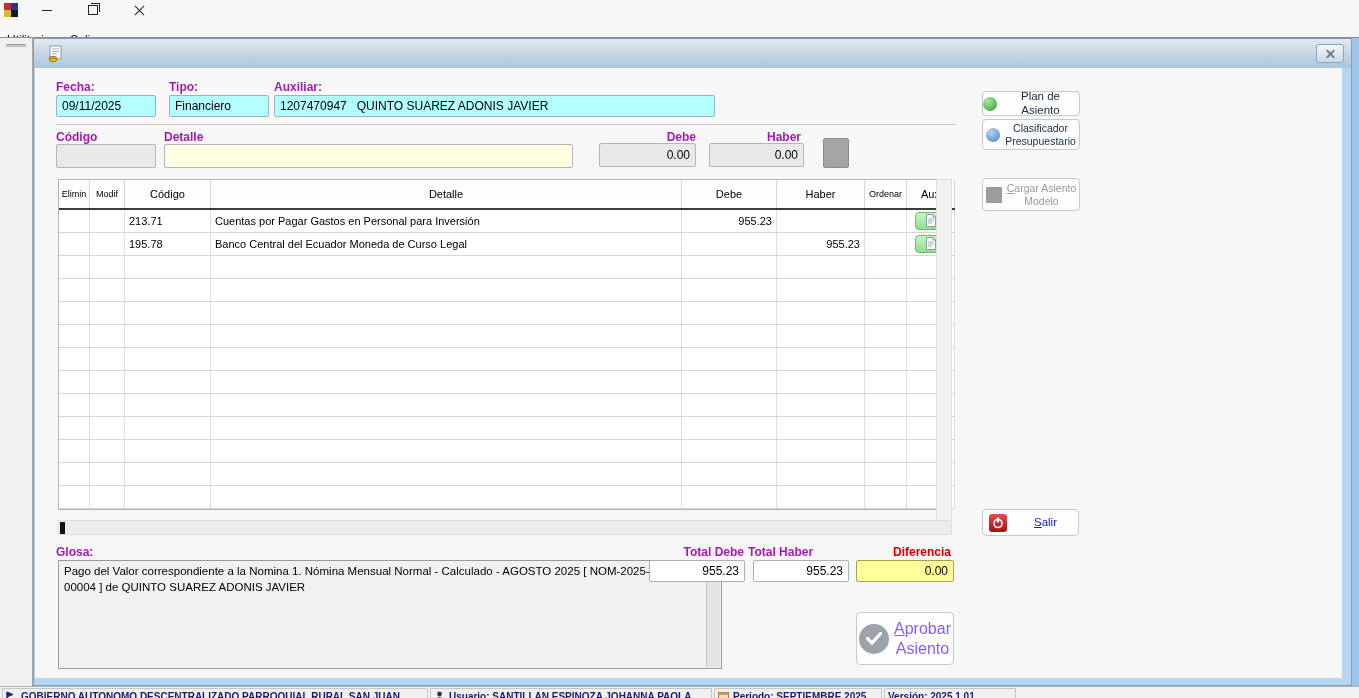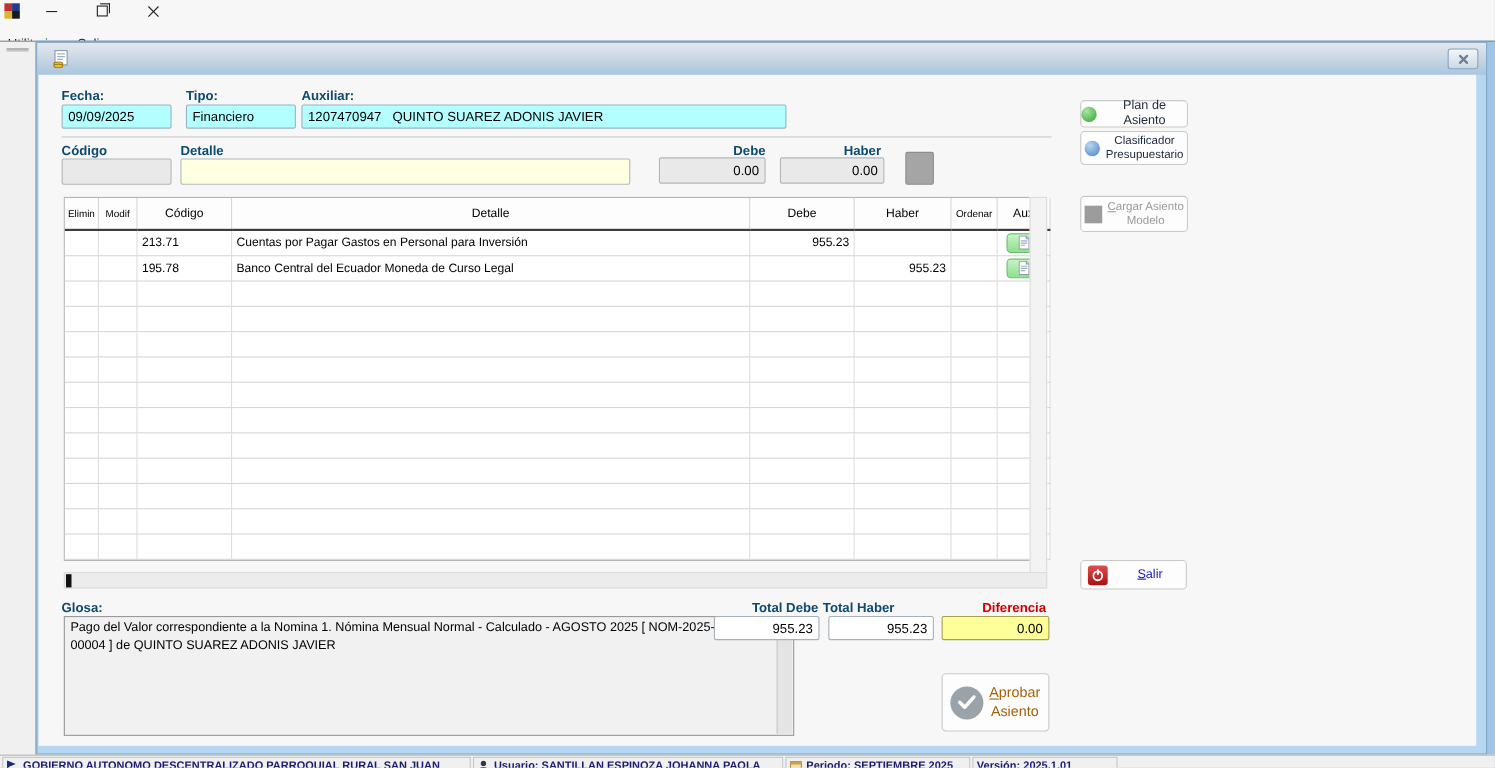--- a/index.html
+++ b/index.html
@@ -43,21 +43,21 @@
      display:flex;align-items:center;}
   .child-close{position:absolute;right:7px;top:5px;width:26px;height:17px;border:1px solid #8aa6c2;border-radius:3px;
      background:linear-gradient(180deg,#f2f6fa,#ccd9e6);display:flex;align-items:center;justify-content:center;}
   .x-glyph{width:9px;height:9px;position:relative;}
   .x-glyph::before,.x-glyph::after{content:"";position:absolute;left:-1px;top:4px;width:11px;height:2px;background:#6e7e90;border-radius:1px;}
   .x-glyph::before{transform:rotate(45deg);}
   .x-glyph::after{transform:rotate(-45deg);}
   .child-body{position:absolute;left:1px;top:29px;right:9px;bottom:7px;background:#f7f7f7;overflow:hidden;}
 
   
-  .navy{font-size:12px;font-weight:bold;color:#0c4a6e;white-space:nowrap;}
+  .navy{font-size:12px;font-weight:bold;color:#a21caf;white-space:nowrap;}
   .red-label{font-size:12px;font-weight:bold;color:#d40000;}
   .field{box-sizing:border-box;border:1px solid #9cb2c2;border-radius:2px;background:#b3feff;
      font-size:12px;color:#000;display:flex;align-items:center;padding:0 5px;white-space:pre;overflow:hidden;}
   .field.gray{background:#e9e9e9;border-color:#b2b6ba;}
   .field.yellow{background:#ffffe1;border-color:#b2b6ba;}
   .field.white{background:#ffffff;border-color:#a8b0b8;}
   .field.diff{background:#ffff99;border-color:#a8a052;}
   .num{justify-content:flex-end;}
   .sep{background:#c9c9c9;height:1px;}
 
@@ -89,21 +89,21 @@
   .btn .lbl{font-size:11.5px;color:#1a2a3a;text-align:center;line-height:1.15;}
   .btn .lbl.blue{color:#1818c0;}
   .btn .lbl.disabled{color:#9a9a9a;}
   .sphere{width:14px;height:14px;border-radius:50%;flex:0 0 auto;}
   .sphere.green{background:radial-gradient(circle at 35% 30%,#a8e8a0,#2f9e2f);}
   .sphere.blue{background:radial-gradient(circle at 35% 30%,#b8d6f4,#4a7fc0);}
   .gray-square{width:16px;height:16px;background:#9c9c9c;flex:0 0 auto;}
   .power{width:18px;height:18px;border-radius:3px;background:linear-gradient(180deg,#e05050,#a81010);
      display:flex;align-items:center;justify-content:center;flex:0 0 auto;}
   .approve-circle{width:30px;height:30px;border-radius:50%;background:#9aa2aa;display:flex;align-items:center;justify-content:center;flex:0 0 auto;}
-  .approve-lbl{font-size:13px;color:#a16207;text-align:center;line-height:1.25;}
+  .approve-lbl{font-size:16px;color:#8b5cf6;text-align:center;line-height:1.25;}
   .entry-gray-btn{box-sizing:border-box;background:#a5a5a5;border:1px solid #8d8d8d;border-radius:2px;}
 
   
   .statusbar{left:0;top:686px;width:1359px;height:14px;background:#f0f0f0;border-top:1px solid #b6b6b6;font-size:10px;font-weight:bold;color:#1b1b6e;}
   .sb-panel{position:absolute;top:1px;height:16px;border:1px solid #c6c6c6;background:#f0f0f0;display:flex;align-items:flex-start;gap:4px;padding:2px 4px 0 3px;box-sizing:border-box;white-space:nowrap;overflow:hidden;}
   u{text-decoration:underline;}
 </style>
 </head>
 <body>
 
@@ -146,21 +146,21 @@
       <ellipse cx="6" cy="15" rx="4" ry="1.6" fill="#e8c030" stroke="#a07818"></ellipse>
     </svg>
     <span class="child-close">
         <span class="x-glyph"></span>
       </span>
   </div>
 
   <div class="child-body">
 
     <div class="abs navy" style="left:21px;top:12px">Fecha:</div>
-    <div class="abs field" style="left:21px;top:27px;width:100px;height:22px">09/09/2025</div>
+    <div class="abs field" style="left:21px;top:27px;width:100px;height:22px">09/11/2025</div>
 
     <div class="abs navy" style="left:134px;top:12px">Tipo:</div>
     <div class="abs field" style="left:134px;top:27px;width:100px;height:22px">Financiero</div>
 
     <div class="abs navy" style="left:239px;top:12px">Auxiliar:</div>
     <div class="abs field" style="left:239px;top:27px;width:441px;height:22px">1207470947   QUINTO SUAREZ ADONIS JAVIER</div>
 
     <div class="abs sep" style="left:21px;top:56px;width:900px"></div>
 
     <div class="abs navy" style="left:21px;top:62px">Código</div>

